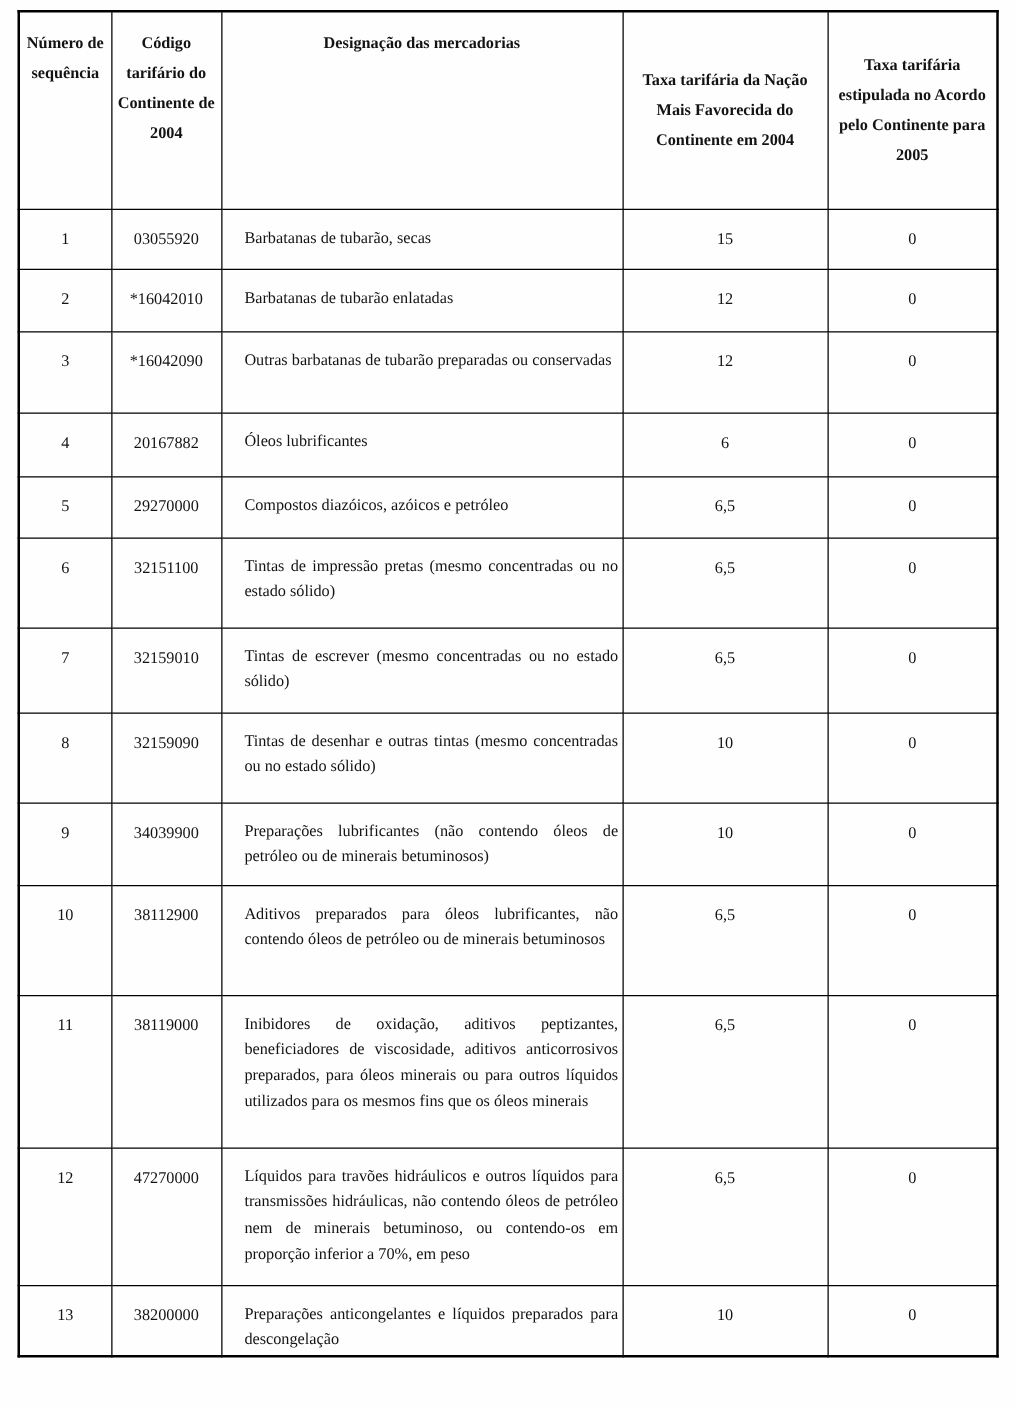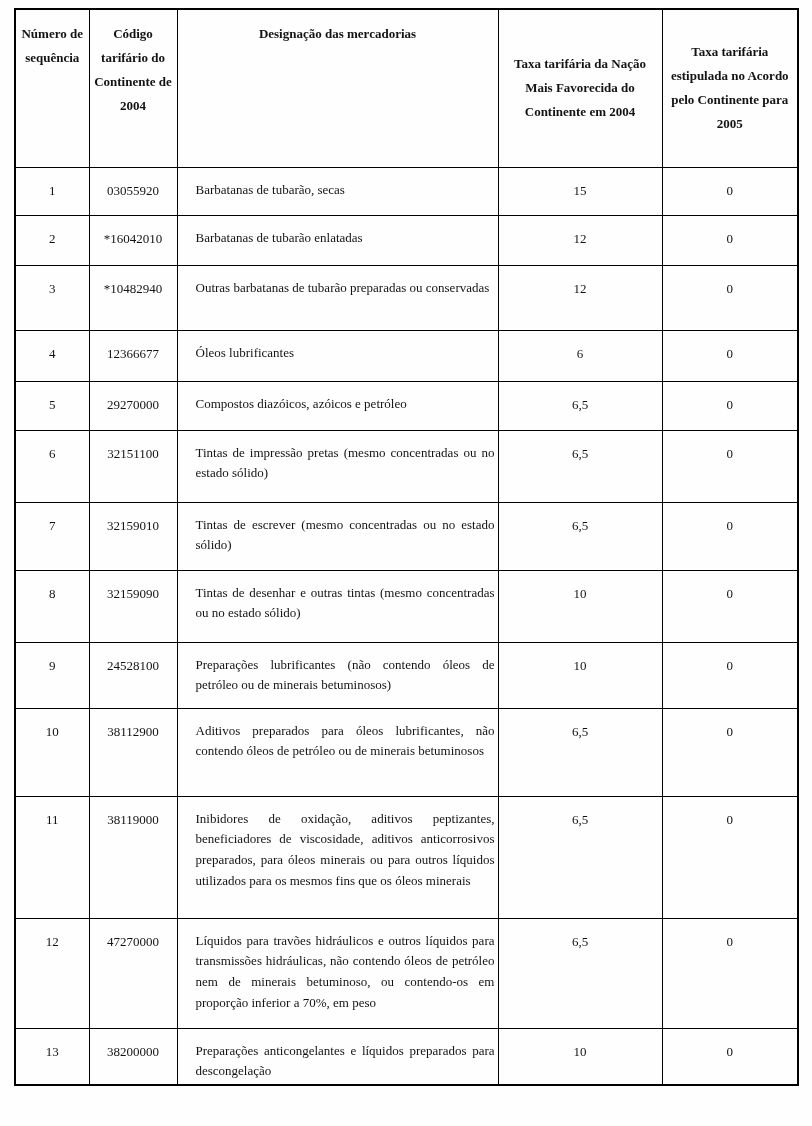--- a/index.html
+++ b/index.html
@@ -98,28 +98,28 @@
       </tr>
       <tr>
         <td class="cell-center">2</td>
         <td class="cell-center">*16042010</td>
         <td class="cell-desc">Barbatanas de tubarão enlatadas</td>
         <td class="cell-center">12</td>
         <td class="cell-center">0</td>
       </tr>
       <tr>
         <td class="cell-center">3</td>
-        <td class="cell-center">*10482940</td>
+        <td class="cell-center">*16042090</td>
         <td class="cell-desc">Outras barbatanas de tubarão preparadas ou conservadas</td>
         <td class="cell-center">12</td>
         <td class="cell-center">0</td>
       </tr>
       <tr>
         <td class="cell-center">4</td>
-        <td class="cell-center">12366677</td>
+        <td class="cell-center">20167882</td>
         <td class="cell-desc">Óleos lubrificantes</td>
         <td class="cell-center">6</td>
         <td class="cell-center">0</td>
       </tr>
       <tr>
         <td class="cell-center">5</td>
         <td class="cell-center">29270000</td>
         <td class="cell-desc">Compostos diazóicos, azóicos e petróleo</td>
         <td class="cell-center">6,5</td>
         <td class="cell-center">0</td>
@@ -140,21 +140,21 @@
       </tr>
       <tr>
         <td class="cell-center">8</td>
         <td class="cell-center">32159090</td>
         <td class="cell-desc">Tintas de desenhar e outras tintas (mesmo concentradas ou no estado sólido)</td>
         <td class="cell-center">10</td>
         <td class="cell-center">0</td>
       </tr>
       <tr>
         <td class="cell-center">9</td>
-        <td class="cell-center">24528100</td>
+        <td class="cell-center">34039900</td>
         <td class="cell-desc">Preparações lubrificantes (não contendo óleos de petróleo ou de minerais betuminosos)</td>
         <td class="cell-center">10</td>
         <td class="cell-center">0</td>
       </tr>
       <tr>
         <td class="cell-center">10</td>
         <td class="cell-center">38112900</td>
         <td class="cell-desc">Aditivos preparados para óleos lubrificantes, não contendo óleos de petróleo ou de minerais betuminosos</td>
         <td class="cell-center">6,5</td>
         <td class="cell-center">0</td>

